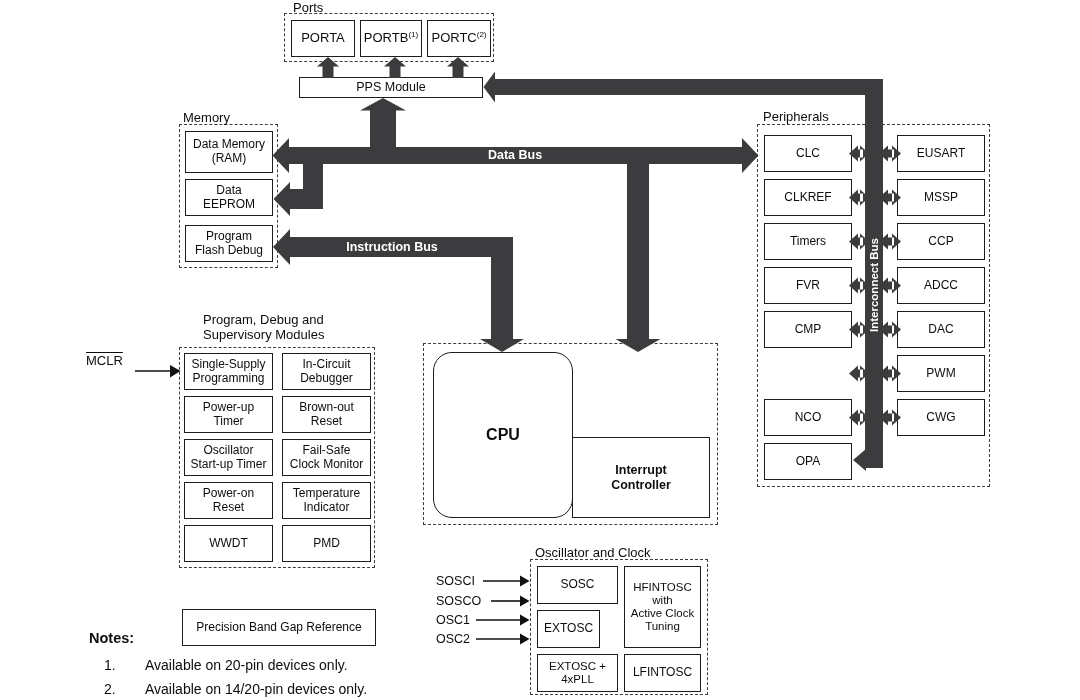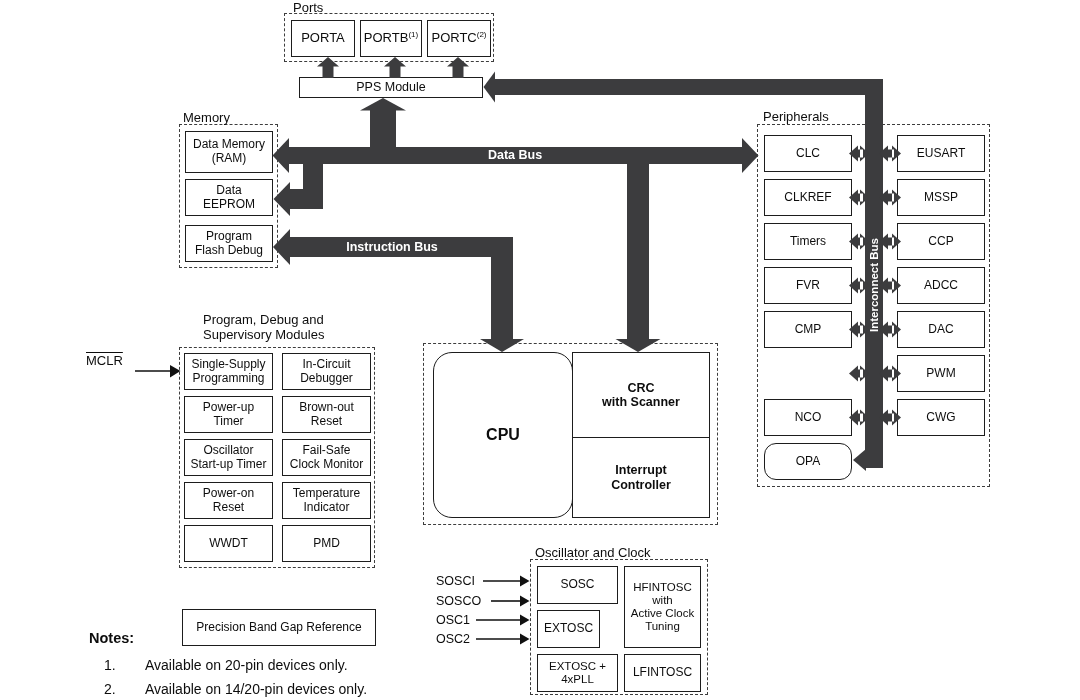--- a/index.html
+++ b/index.html
@@ -170,38 +170,34 @@
   </div>
   <div class="bx" style="left:184px;top:525px;width:89px;height:37px;">
     <span>WWDT</span>
   </div>
   <div class="bx" style="left:282px;top:525px;width:89px;height:37px;">
     <span>PMD</span>
   </div>
 
   <div class="grp" style="left:423px;top:343px;width:295px;height:182px;"></div>
   <div class="bx bold" style="left:433px;top:352px;width:140px;height:166px;font-size:16px;border-radius:19px;">CPU</div>
-  <div class="bx bold" style="left:572px;top:352px;width:138px;height:86px;font-size:12.5px;">
-    <span>CRC</span>
-    <span>with Scanner</span>
-  </div>
   <div class="bx bold" style="left:572px;top:437px;width:138px;height:81px;font-size:12.5px;">
     <span>Interrupt</span>
     <span>Controller</span>
   </div>
 
   <div class="glabel" style="left:763px;top:109px;">Peripherals</div>
   <div class="grp" style="left:757px;top:124px;width:233px;height:363px;"></div>
   <div class="bx" style="left:764px;top:135px;width:88px;height:37px;">CLC</div>
   <div class="bx" style="left:764px;top:179px;width:88px;height:37px;">CLKREF</div>
   <div class="bx" style="left:764px;top:223px;width:88px;height:37px;">Timers</div>
   <div class="bx" style="left:764px;top:267px;width:88px;height:37px;">FVR</div>
   <div class="bx" style="left:764px;top:311px;width:88px;height:37px;">CMP</div>
   <div class="bx" style="left:764px;top:399px;width:88px;height:37px;">NCO</div>
-  <div class="bx" style="left:764px;top:443px;width:88px;height:37px;border-radius:12px;">OPA</div>
+  <div class="bx" style="left:764px;top:443px;width:88px;height:37px;">OPA</div>
   <div class="bx" style="left:897px;top:135px;width:88px;height:37px;">EUSART</div>
   <div class="bx" style="left:897px;top:179px;width:88px;height:37px;">MSSP</div>
   <div class="bx" style="left:897px;top:223px;width:88px;height:37px;">CCP</div>
   <div class="bx" style="left:897px;top:267px;width:88px;height:37px;">ADCC</div>
   <div class="bx" style="left:897px;top:311px;width:88px;height:37px;">DAC</div>
   <div class="bx" style="left:897px;top:355px;width:88px;height:37px;">PWM</div>
   <div class="bx" style="left:897px;top:399px;width:88px;height:37px;">CWG</div>
 
   <div class="glabel" style="left:535px;top:545px;">Oscillator and Clock</div>
   <div class="grp" style="left:530px;top:559px;width:178px;height:136px;"></div>

